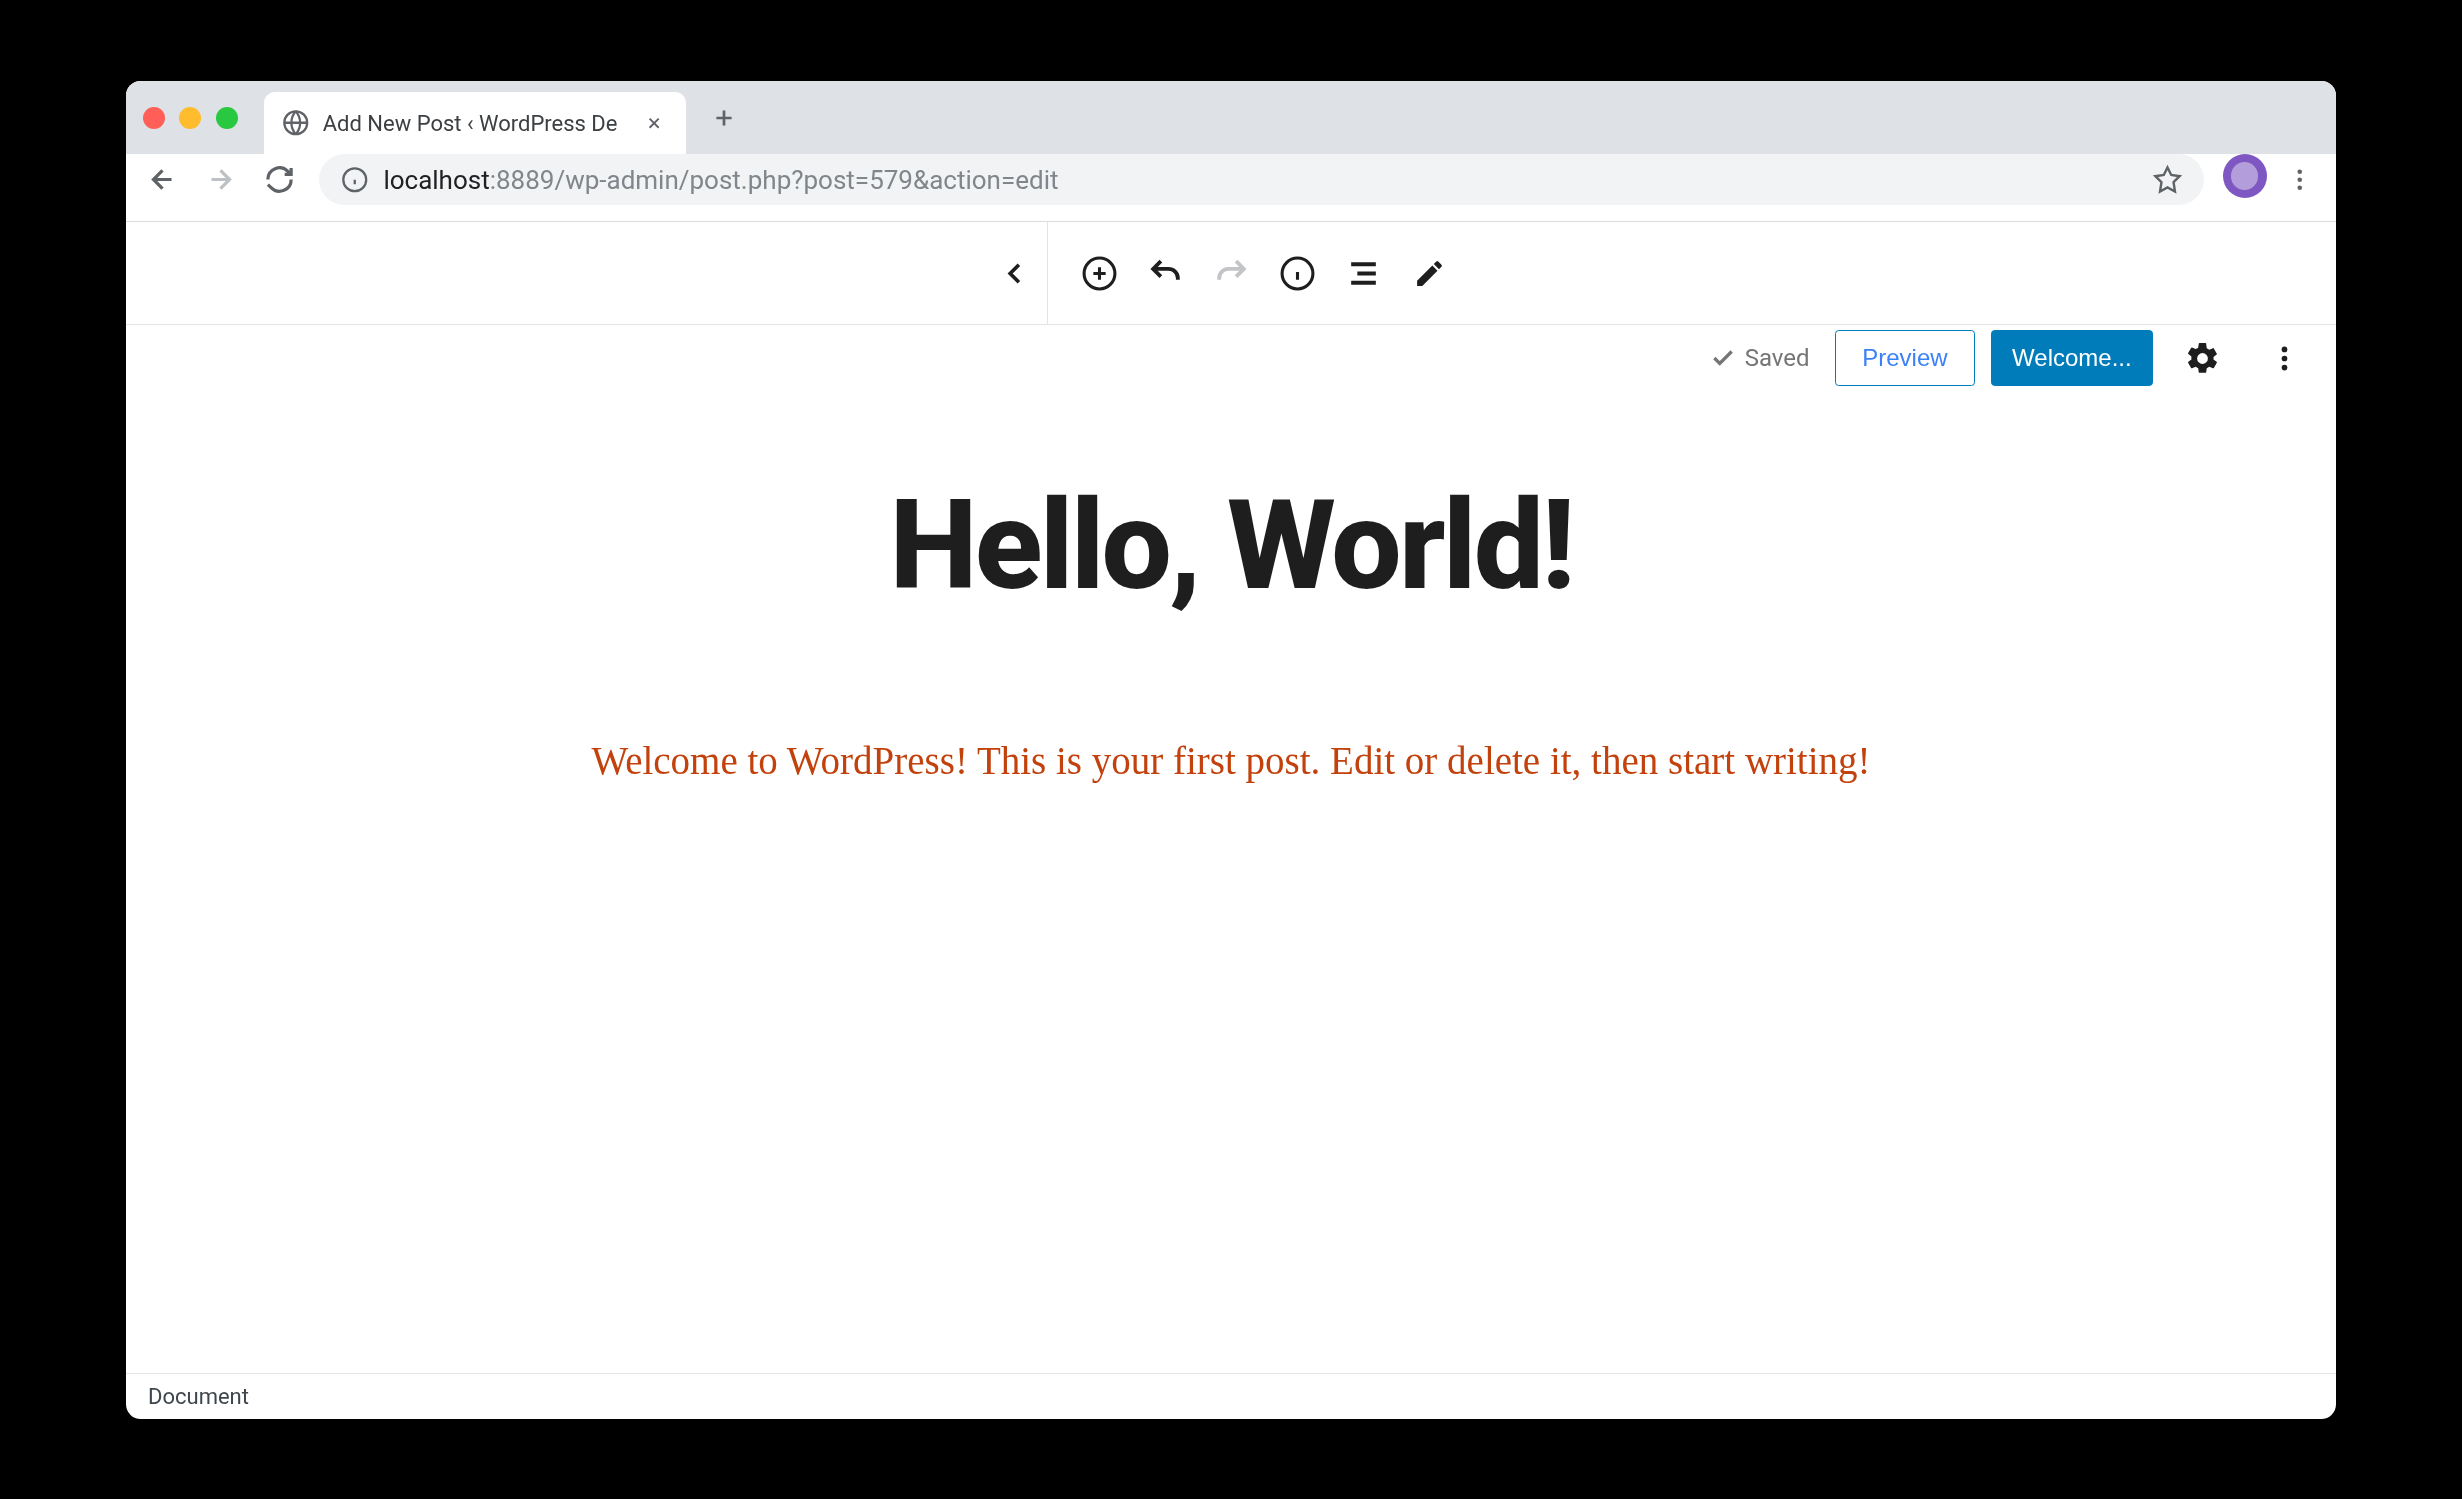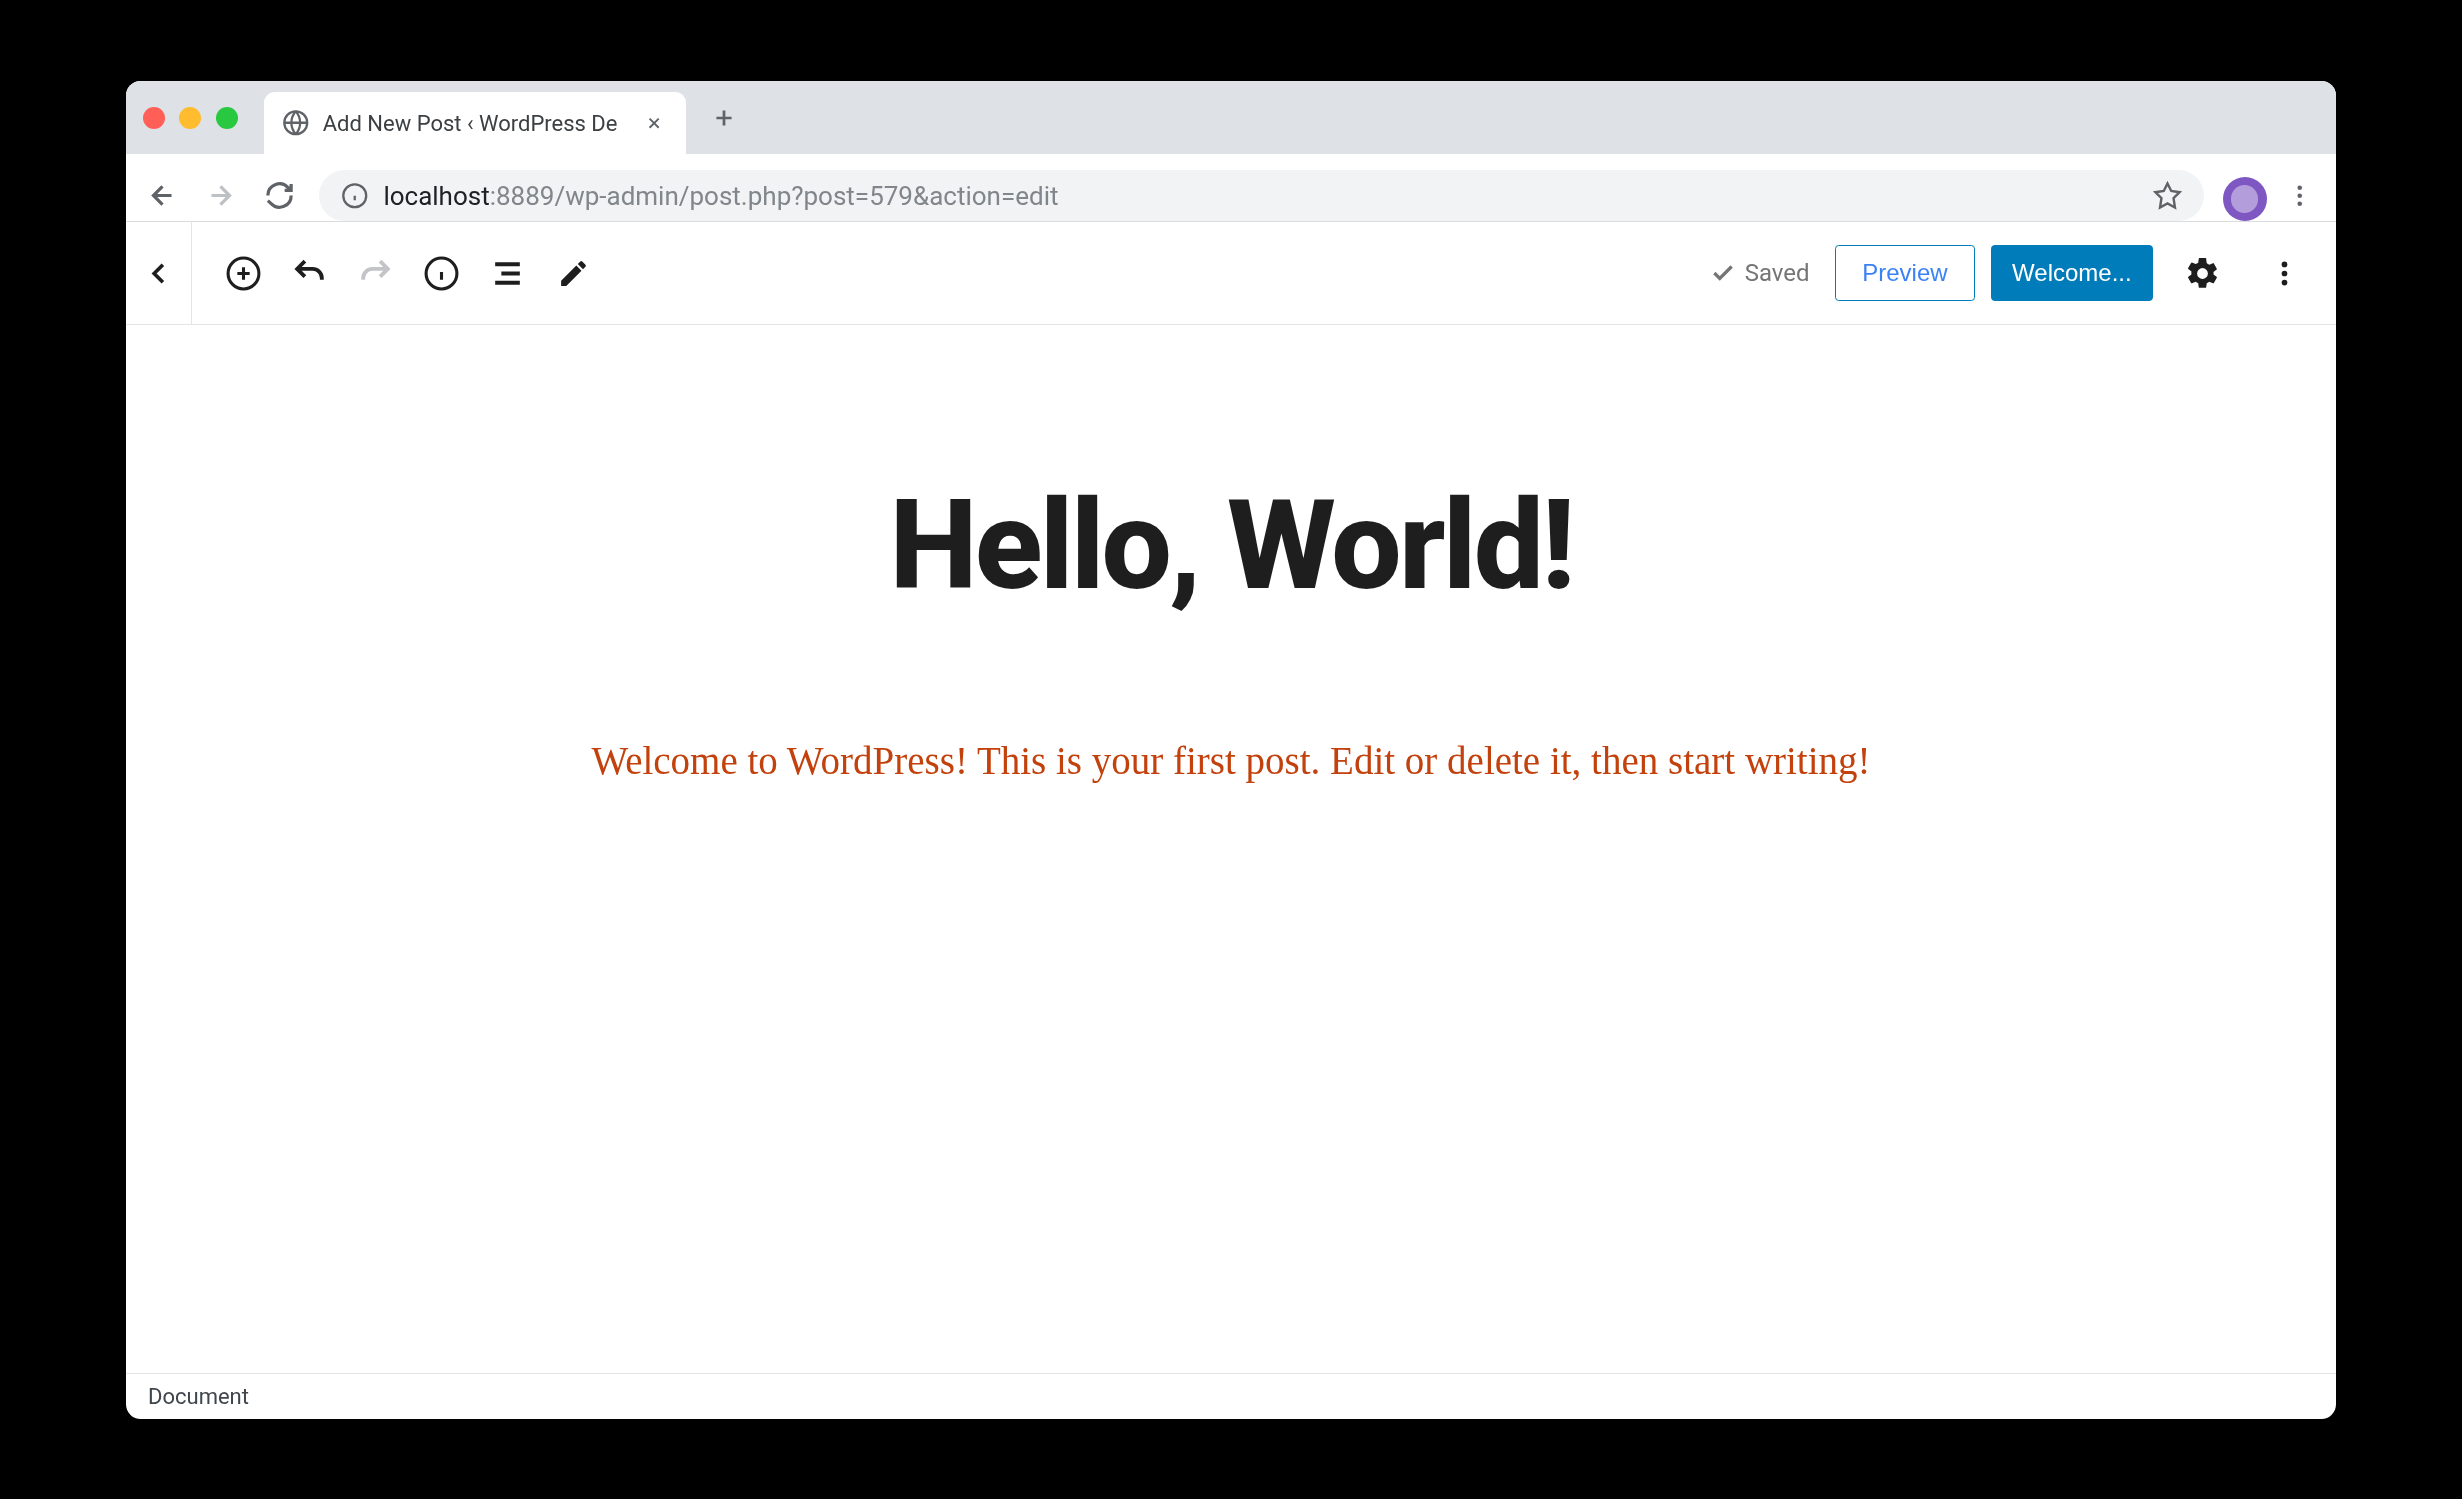--- a/index.html
+++ b/index.html
@@ -81,21 +81,21 @@
       align-items: center;
       justify-content: center;
       color: #5f6368;
       margin-left: 13px;
       border-radius: 50%;
     }
     .address-bar-row {
       height: 68px;
       background: #fff;
       display: flex;
-      align-items: flex-end;
+      align-items: flex-start;
       padding: 0 11px;
       gap: 7.3px;
       border-bottom: 0.9px solid #dadce0;
     }
     .nav-btn {
       width: 51px; height: 51px;
       display: flex;
       align-items: center;
       justify-content: center;
       color: #5f6368;
@@ -135,20 +135,21 @@
       background: #b39ddb;
       border-radius: 50%;
     }
     
     .editor-header {
       height: 103px;
       display: flex;
       align-items: center;
       padding: 0 18.3px;
       border-bottom: 0.9px solid #e2e4e7;
+      flex-direction: column;
     }
     .header-left {
       display: flex;
       align-items: center;
     }
     .back-btn {
       width: 66px; height: 103px;
       display: flex;
       align-items: center;
       justify-content: center;

